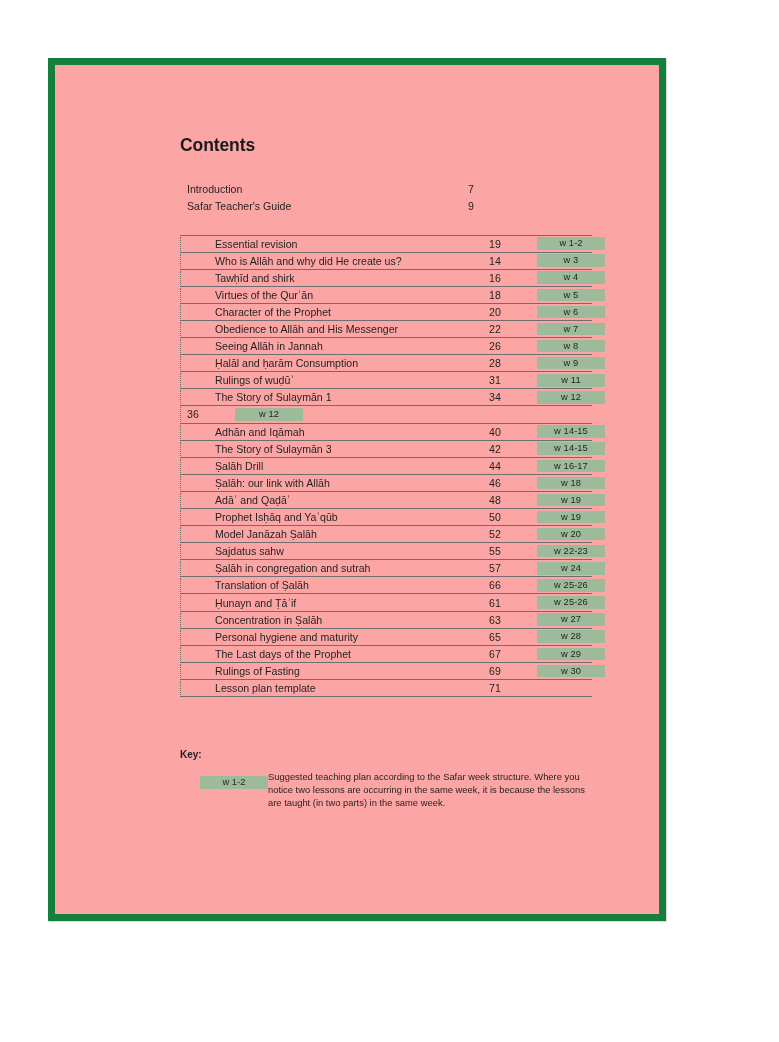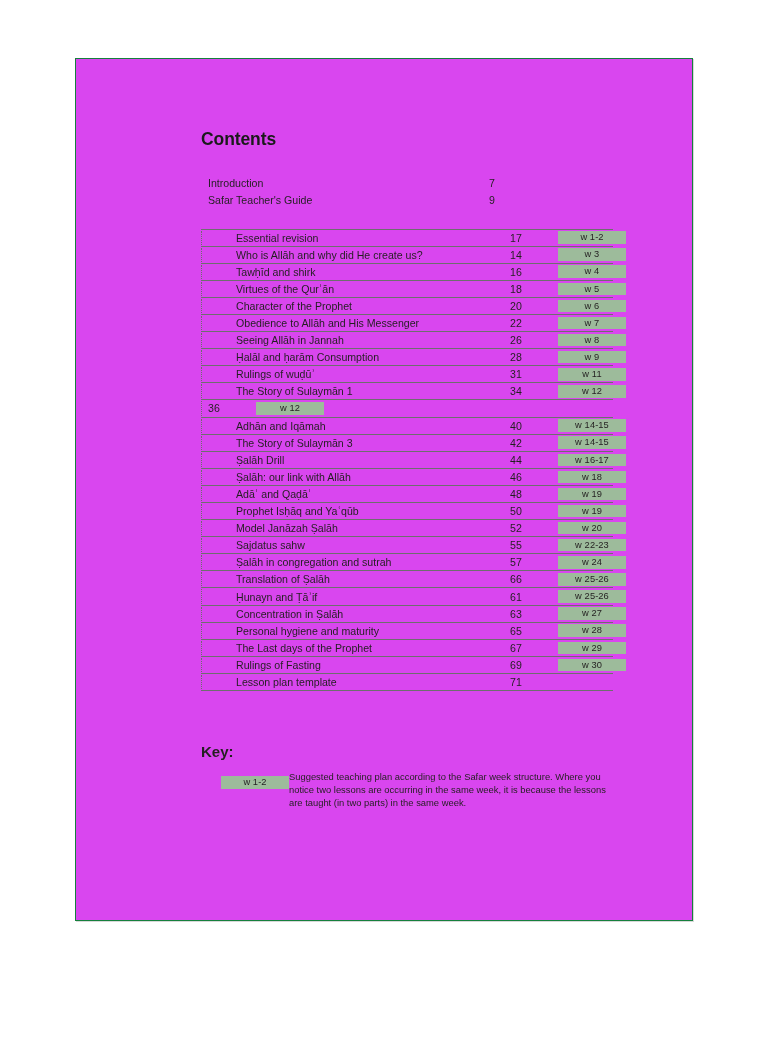--- a/index.html
+++ b/index.html
@@ -9,26 +9,26 @@
   }
   body {
     width: 779px;
     height: 1042px;
     font-family: "Liberation Sans", sans-serif;
     -webkit-font-smoothing: antialiased;
   }
 
   .page {
     position: absolute;
-    left: 75px;
+    left: 48px;
     top: 58px;
     width: 618px;
     height: 863px;
-    background: #d946ef;
-    border: 1px solid #15803d;
+    background: #fca5a5;
+    border: 7px solid #15803d;
     box-sizing: border-box;
     box-shadow: 1px 1px 0 0 #d8d8d8;
   }
 
   .inner {
     position: absolute;
     left: 125px;
     top: 72px;
     width: 425px;
   }
@@ -119,21 +119,21 @@
   }
   .badge.empty {
     background: transparent;
   }
 
   
   .key-block {
     margin-top: 52px;
   }
   .key-heading {
-    font-size: 15px;
+    font-size: 10px;
     font-weight: bold;
     color: #231f20;
     margin: 0 0 10px 0;
   }
   .key-row {
     display: flex;
     align-items: flex-start;
   }
   .key-badge-cell {
     flex: 0 0 85px;
@@ -163,21 +163,21 @@
       </div>
       <div class="fm-row">
         <span class="fm-label">Safar Teacher's Guide</span>
         <span class="fm-page">9</span>
       </div>
     </div>
 
     <div class="toc-table" id="toc-table">
         <div class="toc-row">
           <span class="toc-title">Essential revision</span>
-          <span class="toc-page">17</span>
+          <span class="toc-page">19</span>
           <span class="toc-week">
             <span class="badge">w 1-2</span>
           </span>
         </div>
         <div class="toc-row">
           <span class="toc-title">Who is Allāh and why did He create us?</span>
           <span class="toc-page">14</span>
           <span class="toc-week">
             <span class="badge">w 3</span>
           </span>

